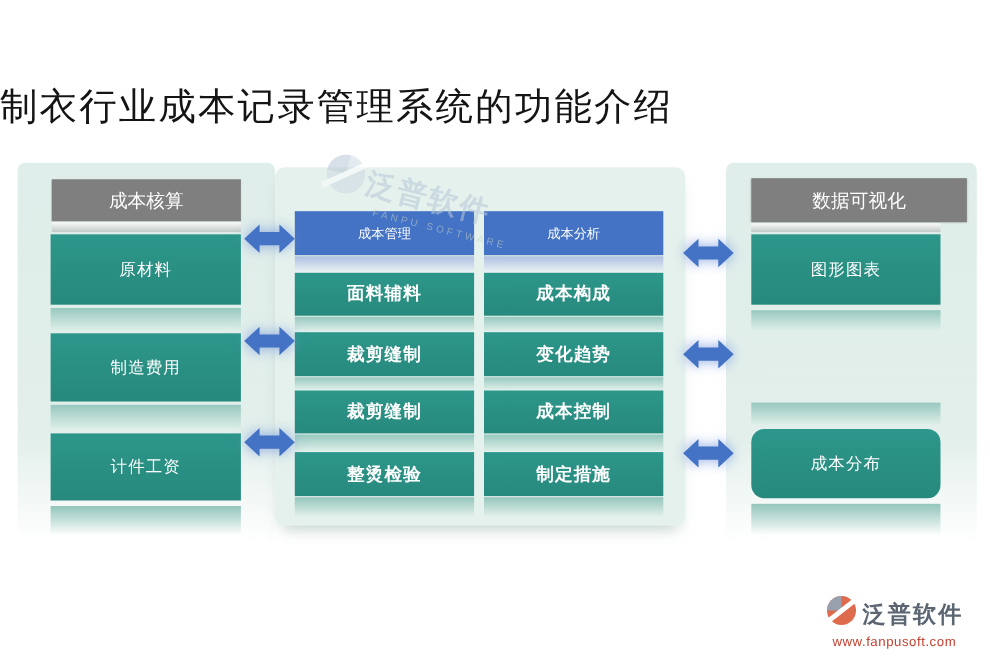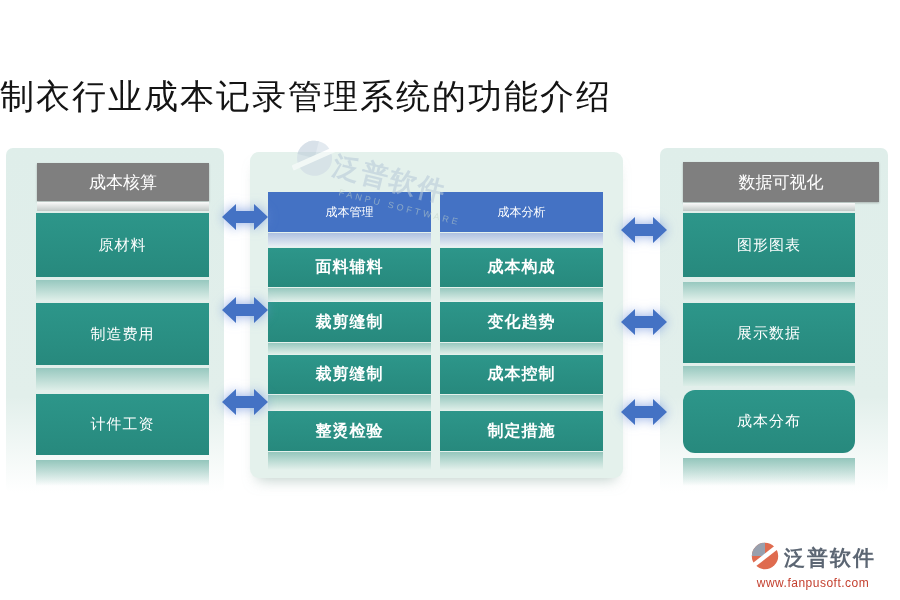--- a/index.html
+++ b/index.html
@@ -9,22 +9,23 @@
     font-family:"Liberation Sans","DejaVu Sans",sans-serif;
   }
   .title{
     position:absolute;top:74px;left:0;width:900px;text-align:left;
     font-family:"Liberation Serif","DejaVu Serif",serif;
     font-size:34px;font-weight:400;color:#141414;letter-spacing:2px;
   }
   
   .panel{position:absolute;border-radius:7px;}
   .panel-left{
-    left:6px;top:148px;width:218px;height:345px;
+    left:16px;top:148px;width:218px;height:345px;
     background:linear-gradient(180deg,#dfeeea 0%,#e2efeb 72%,rgba(226,239,235,0) 100%);
+    padding-left:16px;
   }
   .panel-right{
     left:660px;top:148px;width:228px;height:345px;
     background:linear-gradient(180deg,#dfeeea 0%,#e2efeb 72%,rgba(226,239,235,0) 100%);
   }
   .panel-mid{
     left:250px;top:152px;width:373px;height:326px;
     background:#e4f1ec;border-radius:9px;
     box-shadow:0 9px 14px -7px rgba(140,170,160,.55);
   }
@@ -139,21 +140,20 @@
   <div class="strip fade-reflect" style="left:190px;top:300px;width:163px;height:18px;"></div>
 </div>
 
 <div class="panel panel-right">
   <div class="gray-header" style="left:23px;top:14px;width:196px;height:40px;">数据可视化</div>
   <div class="strip gray-reflect" style="left:23px;top:55px;width:172px;height:8px;"></div>
 
   <div class="teal-box" style="left:23px;top:65px;width:172px;height:64px;">图形图表</div>
   <div class="strip teal-reflect" style="left:23px;top:134px;width:172px;height:18px;"></div>
 
-  <div class="teal-box" style="left:23px;top:155px;width:172px;height:60px;">展示数据</div>
   <div class="strip teal-reflect" style="left:23px;top:218px;width:172px;height:20px;"></div>
 
   <div class="teal-box" style="left:23px;top:242px;width:172px;height:63px;border-radius:12px;">成本分布</div>
   <div class="strip fade-reflect" style="left:23px;top:310px;width:172px;height:28px;"></div>
 </div>
 
 <svg class="arrow" style="left:221px;top:199px;" viewBox="0 0 48 34">
   <path d="M1,17 L15,4 L15,11 L33,11 L33,4 L47,17 L33,30 L33,23 L15,23 L15,30 Z" fill="#4472c4"></path>
 </svg>
 <svg class="arrow" style="left:221px;top:292px;" viewBox="0 0 48 34">

